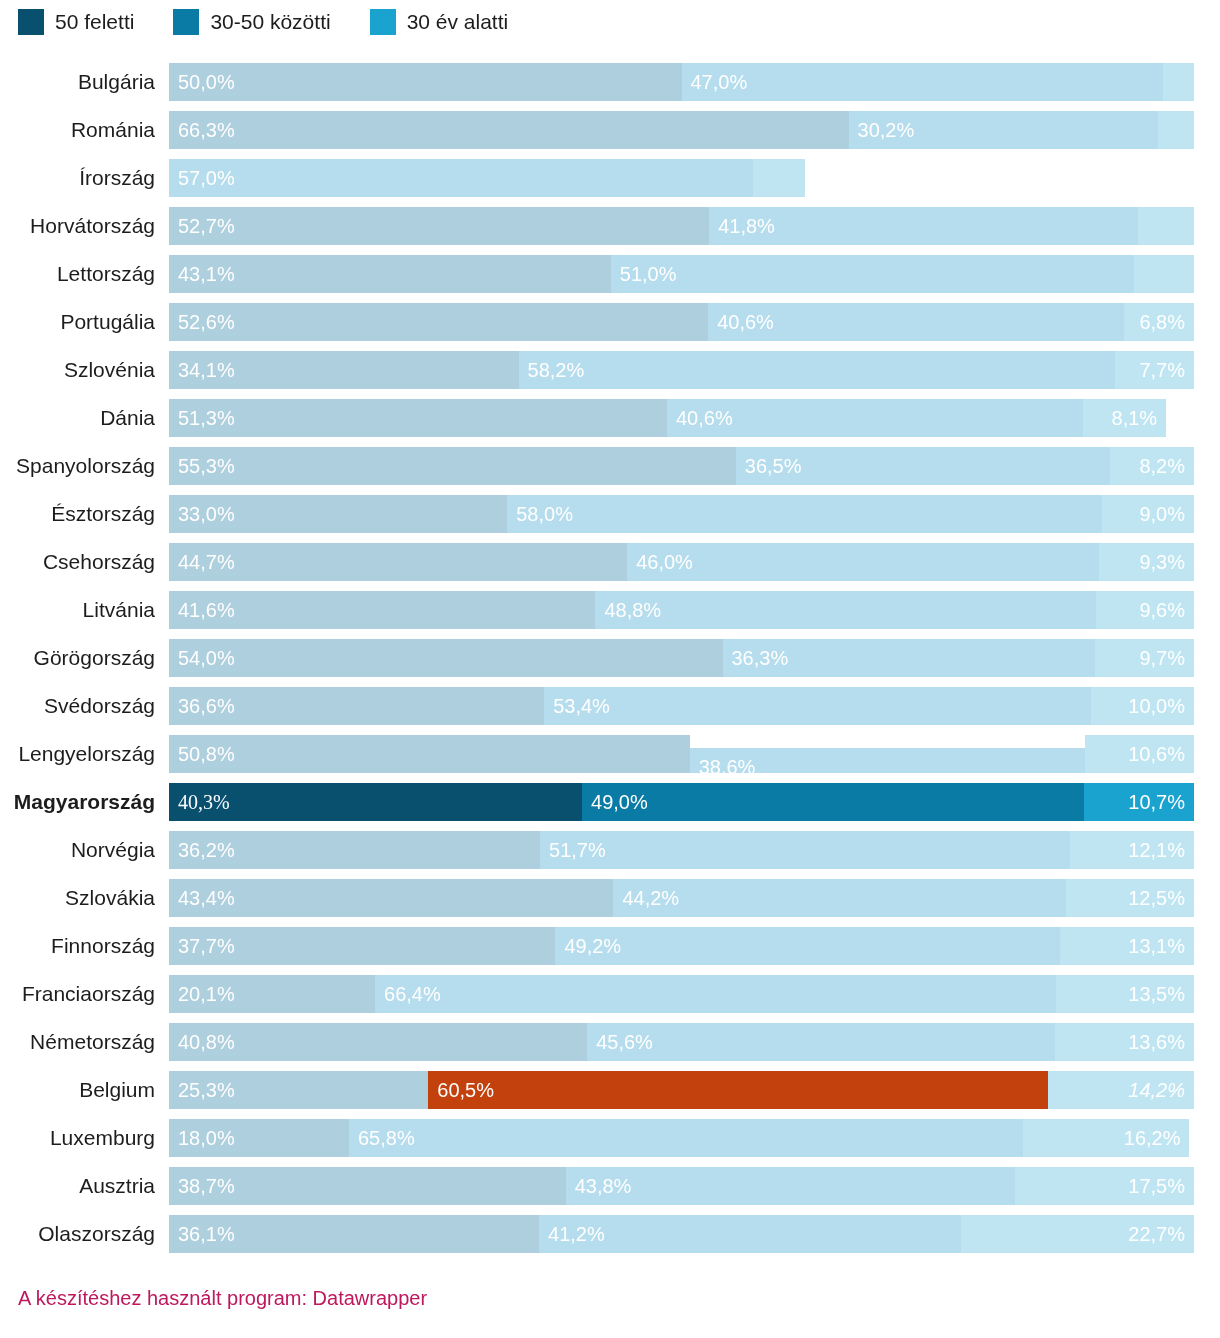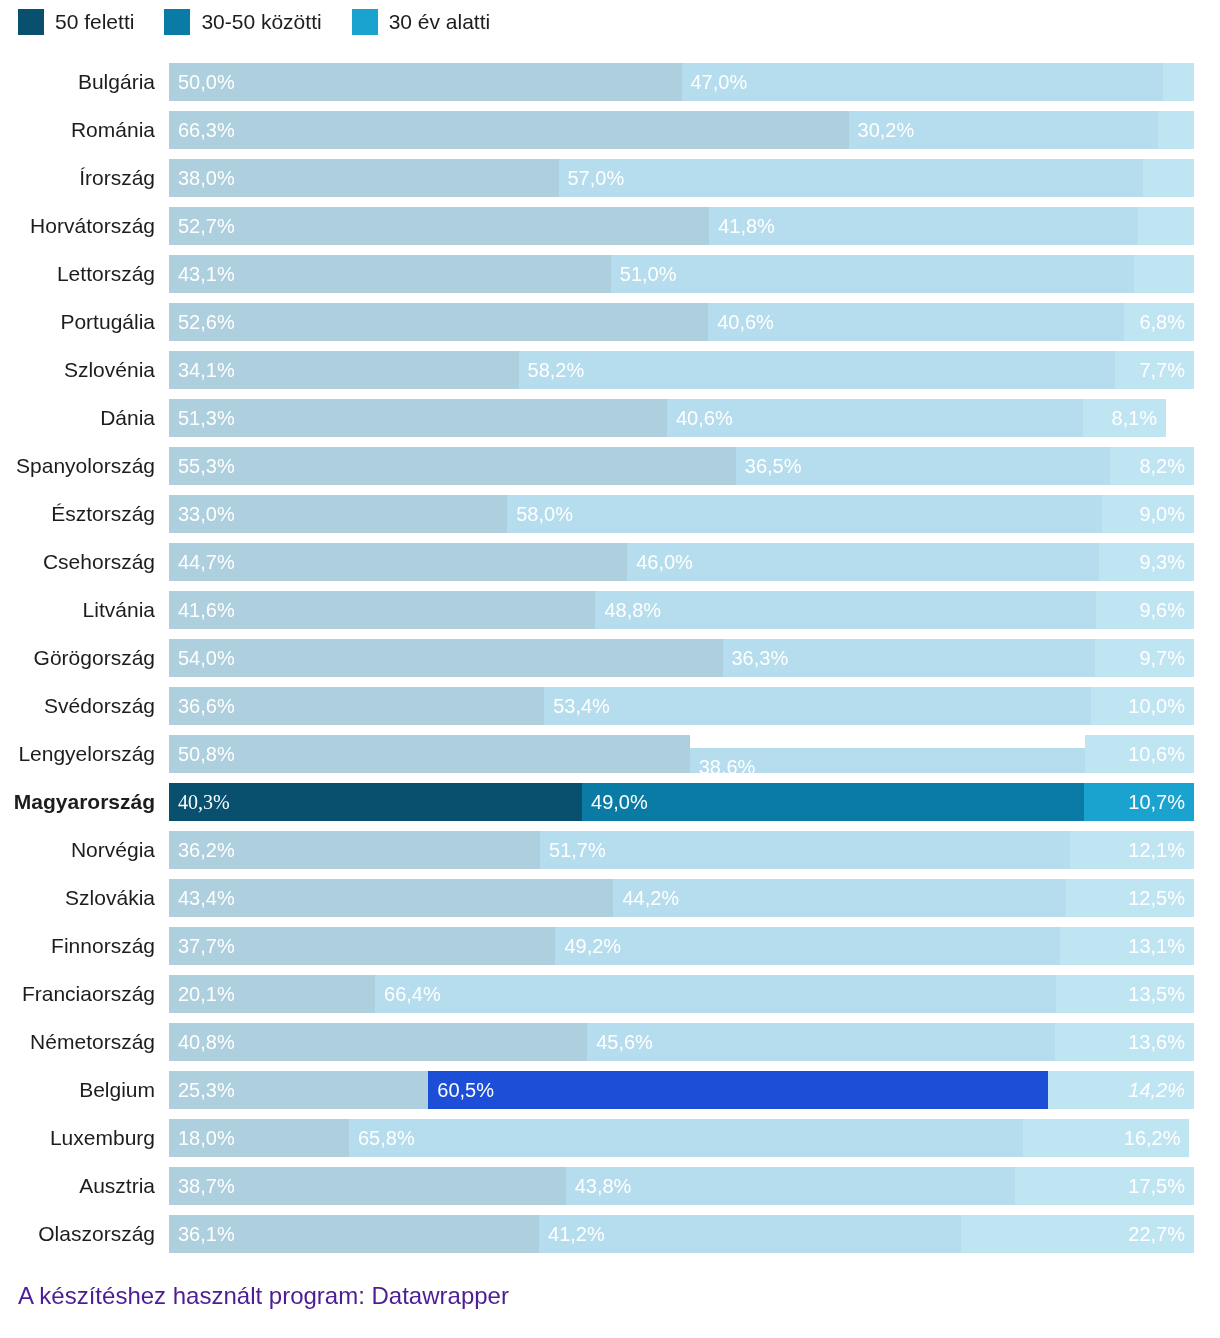--- a/index.html
+++ b/index.html
@@ -21,21 +21,21 @@
     width: 1220px;
     height: 1338px;
     box-sizing: border-box;
   }
 
   
   .legend {
     display: flex;
     height: 44px;
     padding-left: 18px;
-    gap: 0;
+    gap: 9px;
   }
   .legend-item {
     display: flex;
     align-items: center;
     margin-right: 30px;
   }
   .legend-swatch {
     width: 26px;
     height: 26px;
     display: inline-block;
@@ -102,22 +102,22 @@
   .seg.seg-last .seg-label {
     left: auto;
     right: 9px;
   }
 
   
   .footer {
     position: absolute;
     left: 18px;
     bottom: 28px;
-    font-size: 24px;
-    color: #4c1d95;
+    font-size: 20px;
+    color: #be185d;
     white-space: nowrap;
   }
 </style>
 </head>
 <body>
 
 <div class="chart-root">
 
   <div class="legend">
       <div class="legend-item">
@@ -155,23 +155,20 @@
           </div>
           <div class="seg" style="background: rgb(182, 221, 237); width: 309.55px;">
             <span class="seg-label">30,2%</span>
           </div>
           <div class="seg seg-last" style="background: rgb(191, 229, 243); width: 35.875px;"></div>
         </div>
       </div>
       <div class="row">
         <div class="row-label">Írország</div>
         <div class="bar">
-          <div class="seg" style="background: rgb(174, 207, 221); width: 389.5px;">
-            <span class="seg-label">38,0%</span>
-          </div>
           <div class="seg" style="background: rgb(182, 221, 237); width: 584.25px;">
             <span class="seg-label">57,0%</span>
           </div>
           <div class="seg seg-last" style="background: rgb(191, 229, 243); width: 51.25px;"></div>
         </div>
       </div>
       <div class="row">
         <div class="row-label">Horvátország</div>
         <div class="bar">
           <div class="seg" style="background: rgb(174, 207, 221); width: 540.175px;">
@@ -418,21 +415,21 @@
             <span class="seg-label">13,6%</span>
           </div>
         </div>
       </div>
       <div class="row">
         <div class="row-label">Belgium</div>
         <div class="bar">
           <div class="seg" style="background: rgb(174, 207, 221); width: 259.325px;">
             <span class="seg-label">25,3%</span>
           </div>
-          <div class="seg" style="background: #1d4ed8; width: 620.125px;">
+          <div class="seg" style="background: #c2410c; width: 620.125px;">
             <span class="seg-label">60,5%</span>
           </div>
           <div class="seg seg-last" style="background: rgb(191, 229, 243); width: 145.55px; font-style: italic;">
             <span class="seg-label">14,2%</span>
           </div>
         </div>
       </div>
       <div class="row">
         <div class="row-label">Luxemburg</div>
         <div class="bar">

